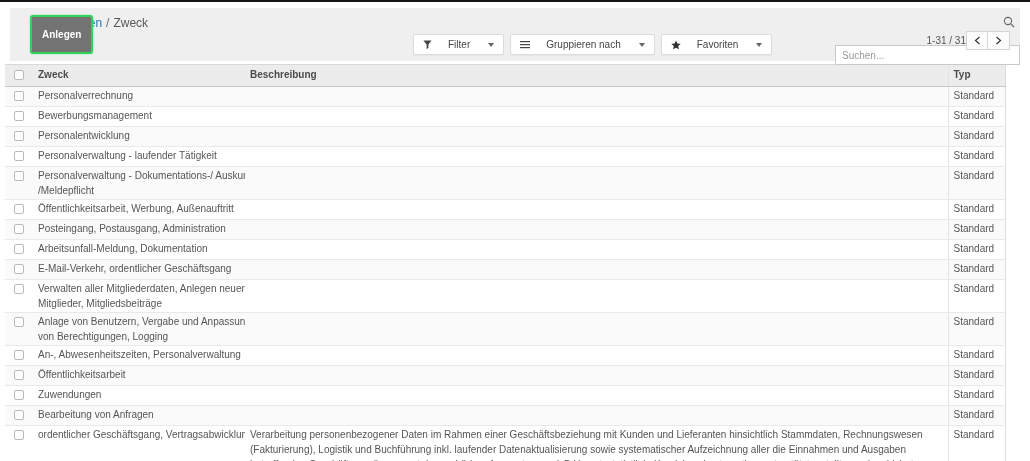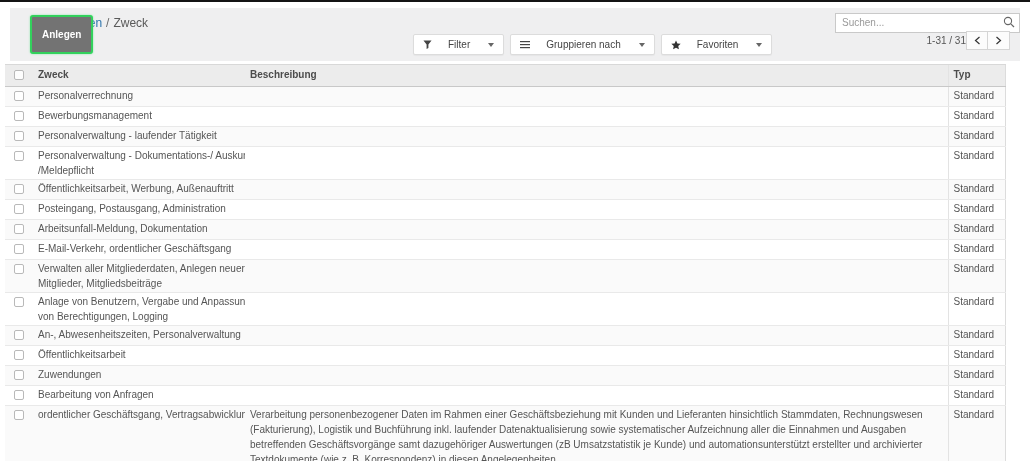--- a/index.html
+++ b/index.html
@@ -12,21 +12,21 @@
   .breadcrumb { position:absolute; left:20px; top:8px; font-size:12px; color:#595959; }
   .breadcrumb a { color:#2e75ad; text-decoration:none; cursor:pointer; }
   .bc-sep { margin:0 4px; color:#6b6b6b; }
 
   .create-btn { position:absolute; left:20px; bottom:7px; background:#737373; color:#fff;
     font-size:10px; font-weight:bold; padding:12px 10px; border:2px solid #32d15c;
     border-radius:3px; cursor:pointer; font-family:inherit; box-shadow:0 0 2px #7fe8a0; }
 
   .search-wrap { position:absolute; right:0px; top:4px; width:185px; height:20px; }
   .search-input { width:100%; height:100%; border:1px solid #c9c9c9; background:#fff;
-    font-size:10px; padding:0 20px 0 6px; color:#444; font-family:inherit; }
+    font-size:10px; padding:0 20px 0 6px; color:#444; font-family:inherit;margin-top:33px; }
   .search-input::placeholder { color:#9a9a9a; }
   .search-icon { position:absolute; right:5px; top:4px; width:12px; height:12px; cursor:pointer; }
 
   .toolbar { position:absolute; left:403px; bottom:6px; display:flex; gap:6px; }
   .tb-btn { display:flex; align-items:center; gap:16px; background:#fff; border:1px solid #dcdcdc;
     border-radius:2px; padding:4px 9px; font-size:10px; color:#444; cursor:pointer;
     font-family:inherit; box-shadow:0 1px 1px rgba(0,0,0,0.04); }
   .caret { width:0; height:0; border-left:3.5px solid transparent; border-right:3.5px solid transparent;
     border-top:4px solid #666; margin-left:2px; }
   .ico { display:inline-block; }
@@ -147,20 +147,28 @@
         <td class="c-cb"><input type="checkbox" class="cbx" style=""></td>
         <td class="c-zweck">
           <div class="zl">Bewerbungsmanagement</div>
         </td>
         <td class="c-beschr"></td>
         <td class="c-typ">Standard</td>
       </tr>
       <tr>
         <td class="c-cb"><input type="checkbox" class="cbx" style=""></td>
         <td class="c-zweck">
+          <div class="zl">Personalentwicklung</div>
+        </td>
+        <td class="c-beschr"></td>
+        <td class="c-typ">Standard</td>
+      </tr>
+      <tr>
+        <td class="c-cb"><input type="checkbox" class="cbx" style=""></td>
+        <td class="c-zweck">
           <div class="zl">Personalverwaltung - laufender Tätigkeit</div>
         </td>
         <td class="c-beschr"></td>
         <td class="c-typ">Standard</td>
       </tr>
       <tr>
         <td class="c-cb"><input type="checkbox" class="cbx" style=""></td>
         <td class="c-zweck">
           <div class="zl">Personalverwaltung - Dokumentations-/ Auskunfts-</div>
           <div class="zl">/Meldepflicht</div>

